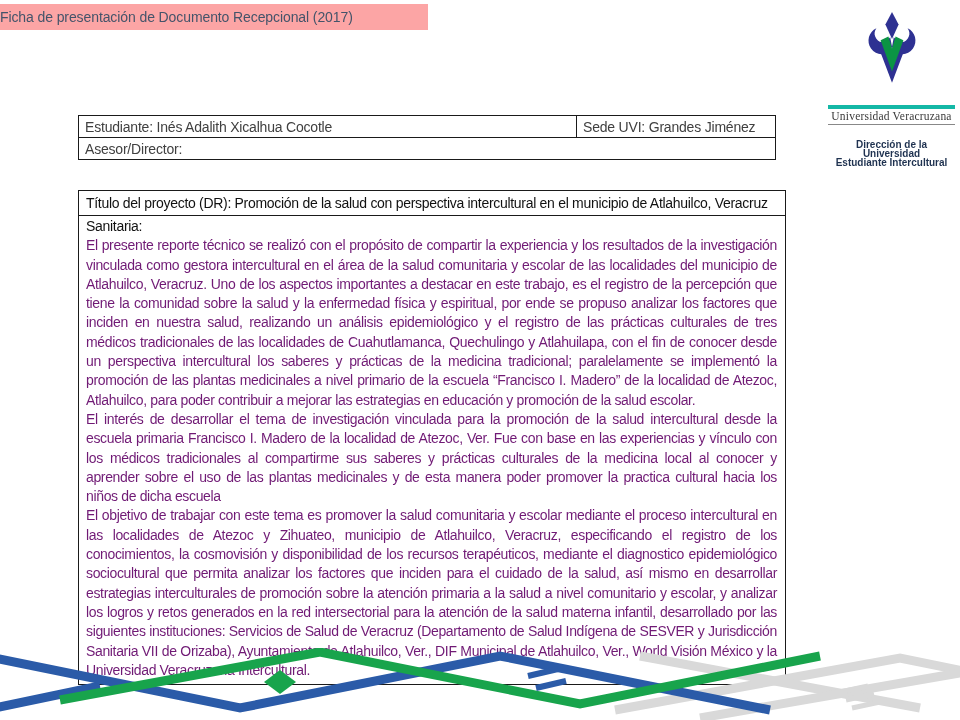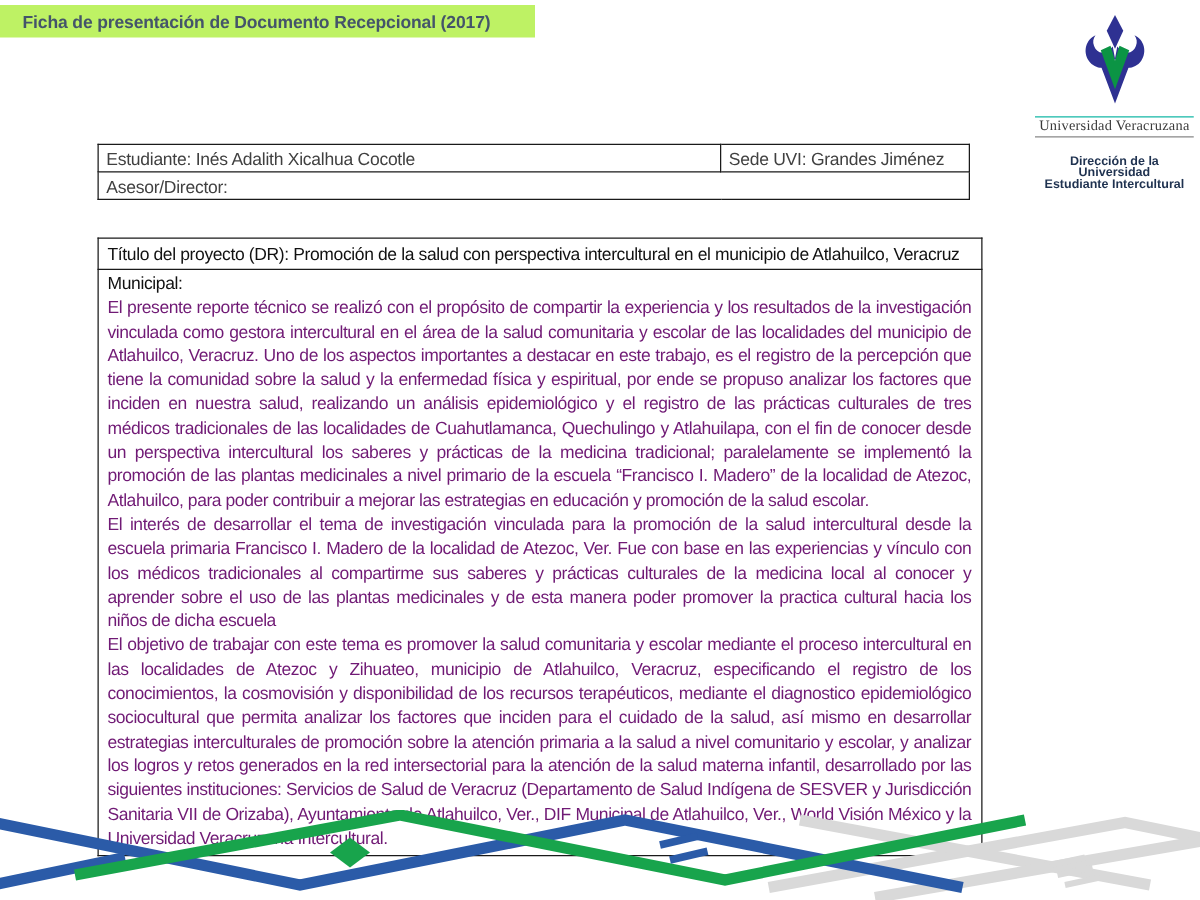--- a/index.html
+++ b/index.html
@@ -4,32 +4,32 @@
 <style>
   html,body { margin:0; padding:0; background:#fff; }
   .page {
     position:relative; width:960px; height:720px; background:#ffffff;
     overflow:hidden; font-family:"Liberation Sans", sans-serif; color:#111;
   }
 
   
   .banner {
     position:absolute; left:0; top:4px; width:428px; height:26px;
-    background:#bef264; color:#44546A;
-    font-size:14px; font-weight:700; line-height:26px;
-    padding-left:18px; box-sizing:border-box; letter-spacing:-0.1px;
+    background:#fca5a5; color:#44546A;
+    font-size:14px; font-weight:400; line-height:26px;
+    box-sizing:border-box; letter-spacing:-0.1px;
   }
 
   
   .logo-wrap { position:absolute; left:828px; top:5px; width:127px; text-align:center; }
   .logo-svg { display:block; width:60px; height:86px; margin:0 auto; }
   .logo-name {
     font-family:"Liberation Serif", serif; font-size:11.5px; color:#3a3a3a;
-    border-top:1px solid #14b8a6; border-bottom:1px solid #888;
-    padding:1px 0 2px; margin-top:2px; letter-spacing:0.2px; white-space:nowrap;text-align:center;
+    border-top:4px solid #14b8a6; border-bottom:1px solid #888;
+    padding:1px 0 2px; margin-top:14px; letter-spacing:0.2px; white-space:nowrap;text-align:center;
   }
   .logo-dir { font-size:10px; font-weight:700; color:#1F3250; line-height:9px; margin-top:15px; }
 
   
   table { border-collapse:collapse; table-layout:fixed; }
   .t1 { position:absolute; left:78px; top:115px; width:697px; }
   .t1 td {
     border:1.5px solid #1a1a1a; font-size:14px; letter-spacing:-0.2px;
     padding:1px 6px; height:19px; white-space:nowrap; overflow:hidden; color:#404040;
   }
@@ -91,21 +91,21 @@
   </tbody>
     </table>
 
   <table class="t2">
     <tbody>
         <tr>
       <td class="title-cell">Título del proyecto (DR):  Promoción de la salud con perspectiva intercultural en el municipio de Atlahuilco, Veracruz</td>
     </tr>
     <tr>
       <td class="body-cell">
-        <div class="abstract-label">Municipal:</div>
+        <div class="abstract-label">Sanitaria:</div>
         <div class="abstract-text">
           <p>El presente reporte técnico se realizó con el propósito de compartir la experiencia y los resultados de la investigación vinculada como gestora intercultural en el área de la salud comunitaria y escolar de las localidades del municipio de Atlahuilco, Veracruz. Uno de los aspectos importantes a destacar en este trabajo, es el registro de la percepción que tiene la comunidad sobre la salud y la enfermedad física y espiritual, por ende se propuso analizar los factores que inciden en nuestra salud, realizando un análisis epidemiológico  y el registro de las prácticas culturales de tres médicos tradicionales de las localidades de Cuahutlamanca, Quechulingo y Atlahuilapa, con el fin de conocer desde un perspectiva intercultural los saberes y prácticas de la medicina tradicional; paralelamente se implementó la promoción de las plantas medicinales a nivel primario de la escuela “Francisco I. Madero” de la localidad de Atezoc, Atlahuilco, para poder contribuir a mejorar las estrategias en educación y promoción de la salud escolar.</p>
           <p>El interés de desarrollar el tema de investigación vinculada para la  promoción de la salud intercultural desde la escuela primaria Francisco I. Madero de la localidad de Atezoc, Ver. Fue con base en las experiencias y vínculo con los médicos tradicionales al compartirme sus saberes y prácticas culturales de la medicina local al conocer y aprender sobre el uso de las plantas medicinales y de esta manera poder promover la practica cultural hacia los niños de dicha escuela</p>
           <p>El objetivo de trabajar con este tema es promover la salud comunitaria y escolar mediante el proceso intercultural en las localidades de Atezoc y Zihuateo, municipio de Atlahuilco, Veracruz, especificando el registro de los conocimientos, la cosmovisión y disponibilidad de los recursos terapéuticos, mediante el diagnostico epidemiológico sociocultural que permita analizar los factores que inciden para el cuidado de la salud, así mismo en desarrollar estrategias interculturales de promoción sobre la atención primaria a la salud a nivel comunitario y escolar,  y analizar los logros y retos generados en la red intersectorial para la atención de la salud materna infantil, desarrollado por  las siguientes  instituciones: Servicios de Salud de Veracruz (Departamento de Salud Indígena de SESVER y Jurisdicción Sanitaria VII de Orizaba), Ayuntamiento de Atlahuilco, Ver., DIF Municipal de Atlahuilco, Ver., World Visión México y la Universidad Veracruzana Intercultural.</p>
         </div>
       </td>
     </tr>
   </tbody>
     </table>
 

